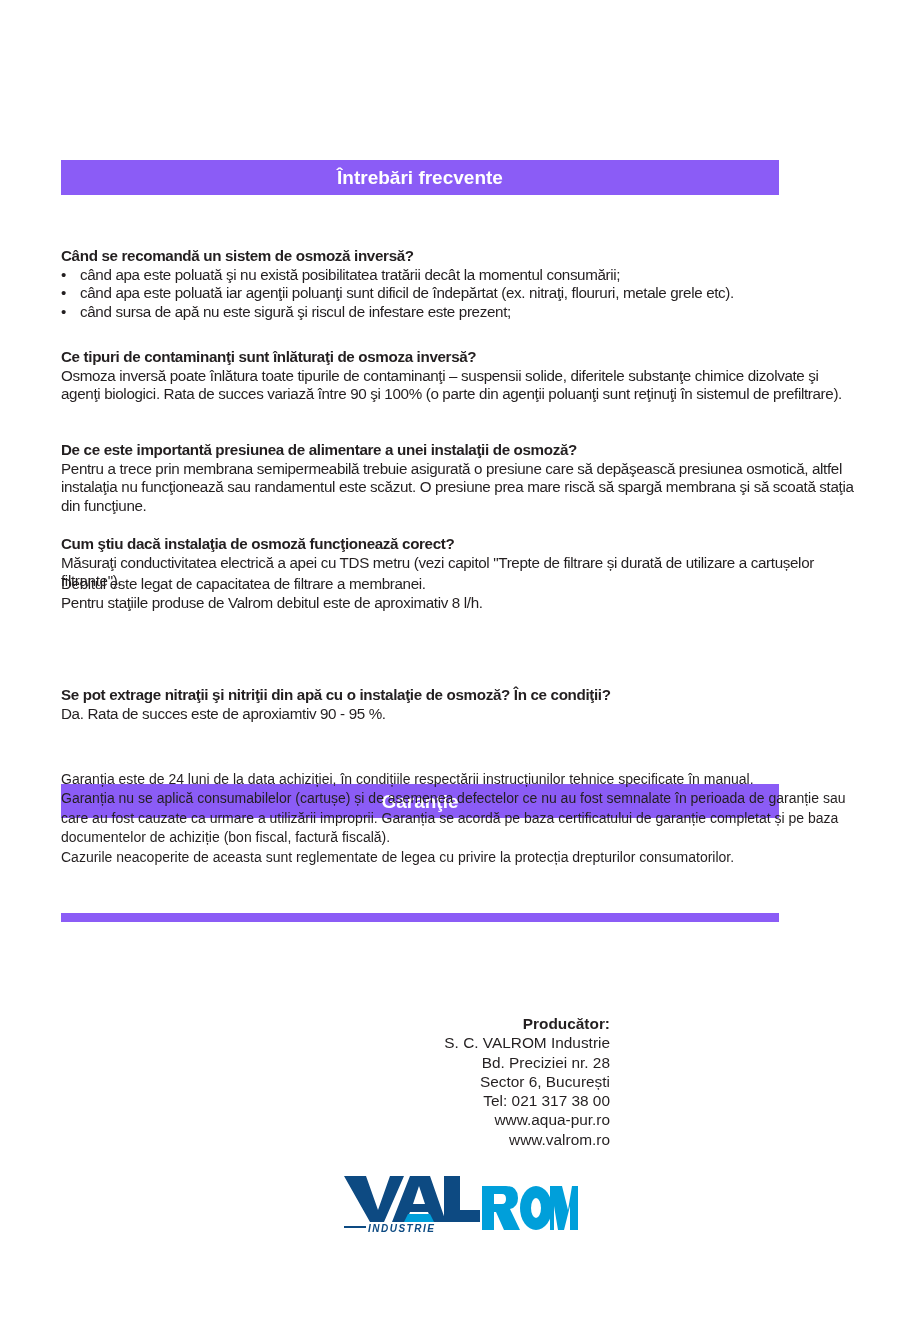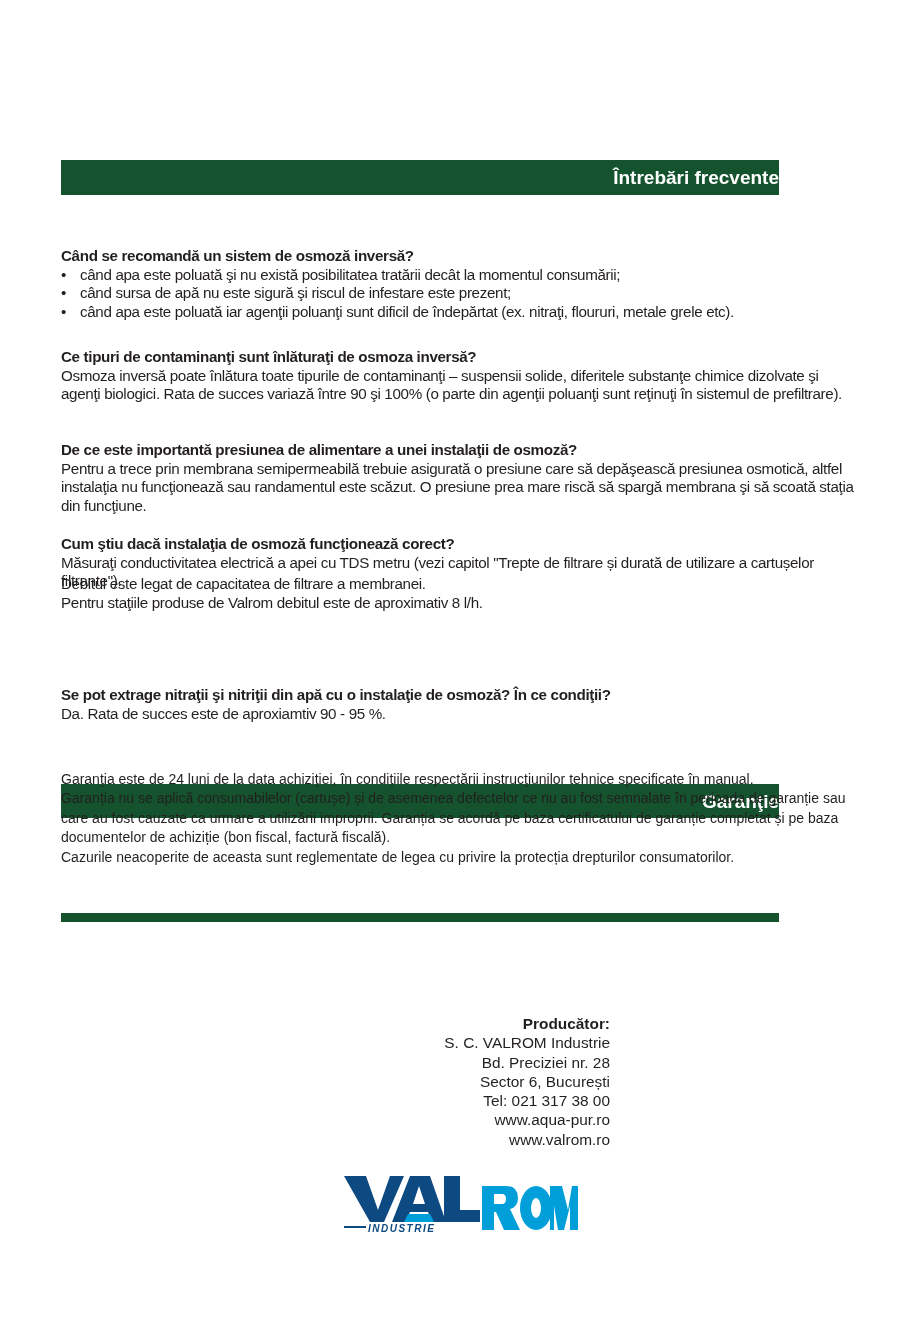--- a/index.html
+++ b/index.html
@@ -1,19 +1,19 @@
 <!DOCTYPE html>
 <html><head>
 <meta charset="utf-8">
 <style>
   html, body { margin: 0; padding: 0; background: #ffffff; }
   body { width: 920px; height: 1322px; position: relative; overflow: hidden;
          font-family: "Liberation Sans", sans-serif; color: #231f20; }
-  .bar { position: absolute; left: 61px; width: 718px; background: #14532d;
-         color: #fff; font-weight: bold; font-size: 19px; text-align: right; }
+  .bar { position: absolute; left: 61px; width: 718px; background: #8b5cf6;
+         color: #fff; font-weight: bold; font-size: 19px; text-align: center; }
   .bar1 { top: 160px; height: 35px; line-height: 36px; }
   .bar2 { top: 752px; height: 34px; line-height: 35px; margin-top: 32px; }
   .bar3 { top: 913px; height: 9px; }
   .faq { position: absolute; left: 61px; width: 800px; font-size: 15.2px; line-height: 18.5px;
          letter-spacing: -0.35px; }
   .q { font-weight: bold; margin-top: 36px; }
   .bullets { list-style: none; margin: 0; padding: 0; }
   .bullets li { position: relative; padding-left: 19px; }
   .bullets li::before { content: "\2022"; position: absolute; left: 0; }
   .warranty { position: absolute; left: 61px; top: 770px; width: 800px; font-size: 14px; line-height: 19.4px; }
@@ -26,22 +26,22 @@
 <body>
 
 <div class="bar bar1">
   <span>Întrebări frecvente</span>
 </div>
 
 <div class="faq" style="top:211px;">
   <div class="q">Când se recomandă un sistem de osmoză inversă?</div>
   <ul class="bullets">
     <li>când apa este poluată şi nu există posibilitatea tratării decât la momentul consumării;</li>
+    <li>când apa este poluată iar agenţii poluanţi sunt dificil de îndepărtat (ex. nitraţi, floururi, metale grele etc).</li>
     <li>când sursa de apă nu este sigură şi riscul de infestare este prezent;</li>
-    <li>când apa este poluată iar agenţii poluanţi sunt dificil de îndepărtat (ex. nitraţi, floururi, metale grele etc).</li>
   </ul>
 </div>
 
 <div class="faq" style="top:312px;">
   <div class="q">Ce tipuri de contaminanţi sunt înlăturaţi de osmoza inversă?</div>
   <div>Osmoza inversă poate înlătura toate tipurile de contaminanţi – suspensii solide, diferitele substanţe chimice dizolvate şi agenţi biologici. Rata de succes variază între 90 şi 100% (o parte din agenţii poluanţi sunt reţinuţi în sistemul de prefiltrare).</div>
 </div>
 
 <div class="faq" style="top:405px;">
   <div class="q">De ce este importantă presiunea de alimentare a unei instalaţii de osmoză?</div>

